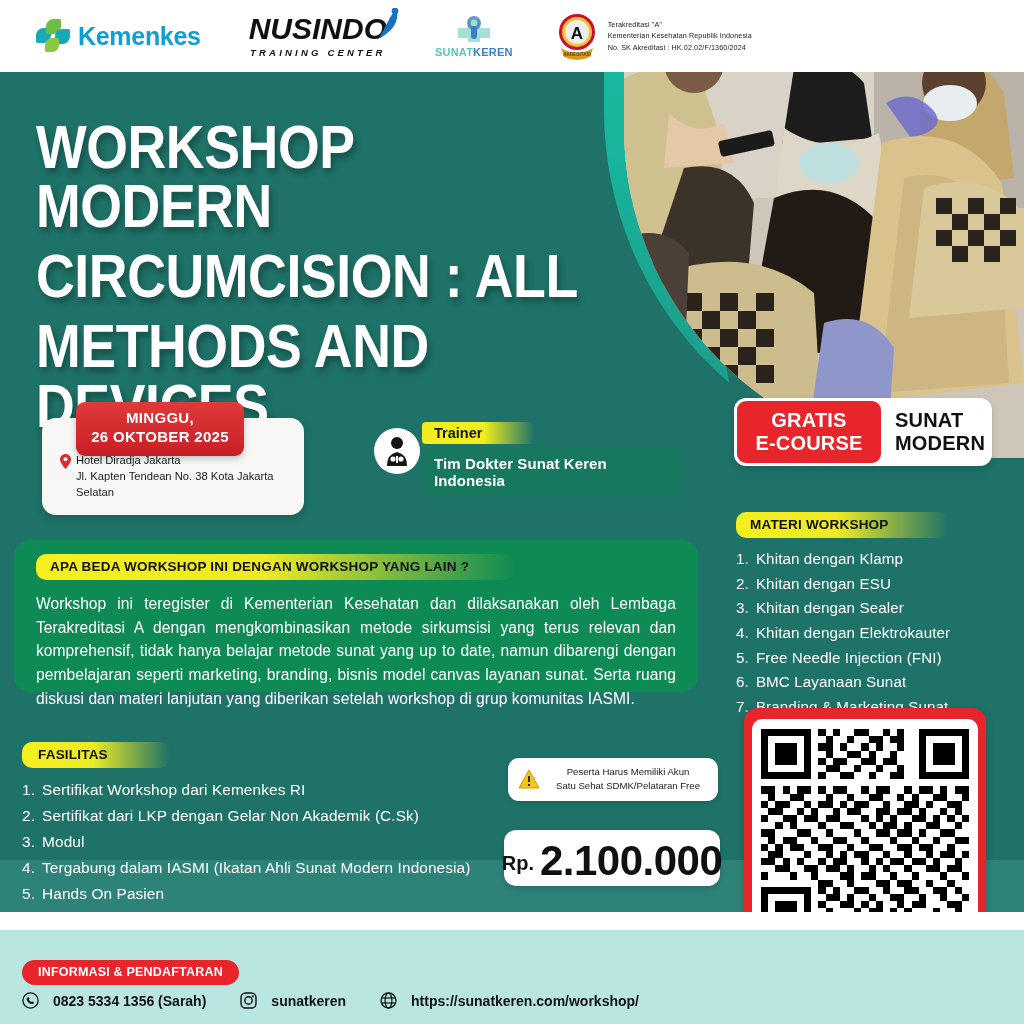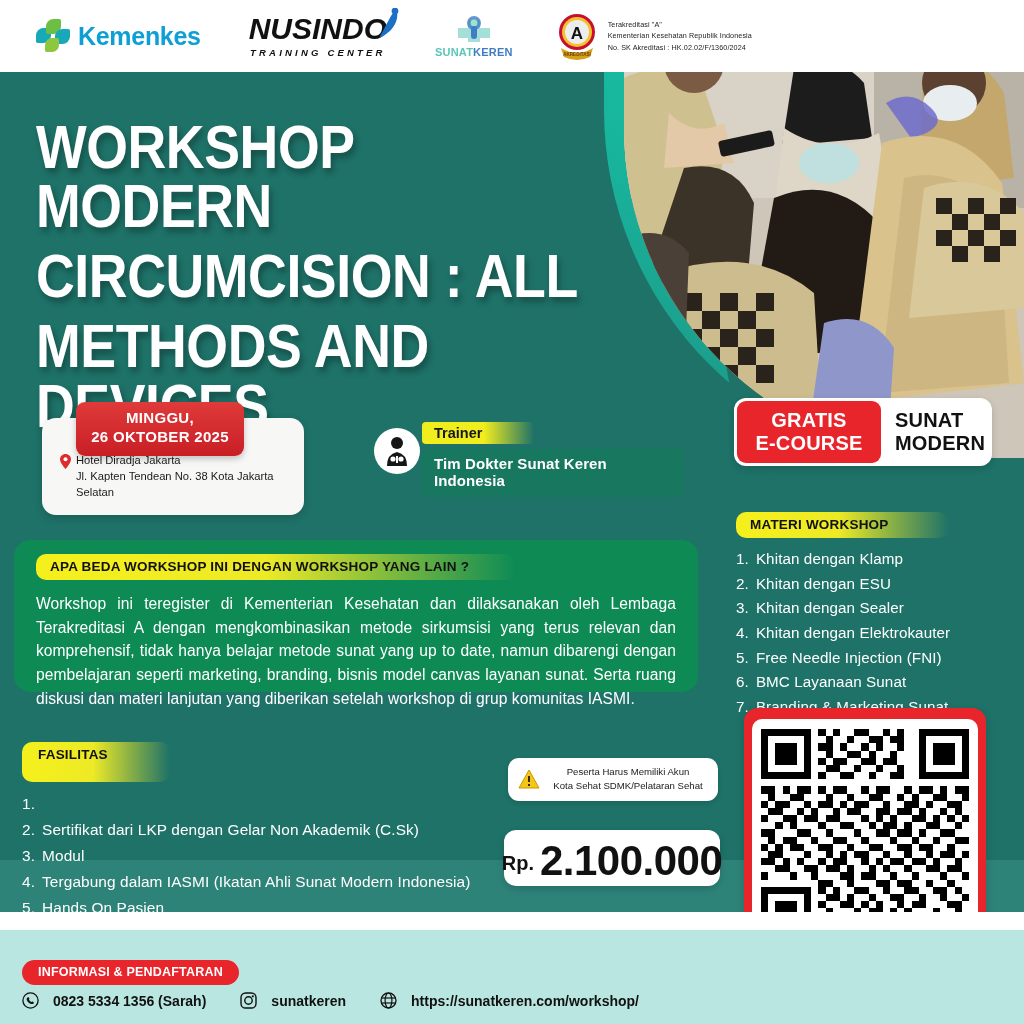--- a/index.html
+++ b/index.html
@@ -175,21 +175,21 @@
     padding: 14px 22px 10px 22px;
   }
   .panel-green .pill-yellow { padding: 5px 46px 6px 14px; font-size: 13.5px; }
   .panel-text {
     margin-top: 12px; color: #fff; font-size: 15.6px; line-height: 1.52;
     text-align: justify; letter-spacing: 0.05px;
   }
 
   
   .fasil { position: absolute; left: 22px; top: 742px; width: 500px; z-index: 22; }
-  .fasil .pill-yellow { padding: 5px 62px 20px 16px; }
+  .fasil .pill-yellow { padding: 5px 62px 6px 16px; }
   .fasil li { font-size: 15.4px; line-height: 1.68; }
 
   
   .notice {
     position: absolute; left: 508px; top: 758px; width: 210px; z-index: 24;
     background: #fff; border-radius: 11px;
     padding: 7px 10px 8px 10px;
     display: flex; align-items: center; gap: 8px;
     box-shadow: 0 2px 5px rgba(0,0,0,0.14);
   }
@@ -468,20 +468,21 @@
   <div class="panel-green">
     <div class="pill-yellow">APA BEDA WORKSHOP INI DENGAN WORKSHOP YANG LAIN ?</div>
     <div class="panel-text">Workshop ini teregister di Kementerian Kesehatan dan dilaksanakan oleh Lembaga Terakreditasi A dengan mengkombinasikan metode sirkumsisi yang terus relevan dan komprehensif, tidak hanya belajar metode sunat yang up to date, namun dibarengi dengan pembelajaran seperti marketing, branding, bisnis model canvas layanan sunat. Serta ruang diskusi dan materi lanjutan yang diberikan setelah workshop di grup komunitas IASMI.</div>
   </div>
 
   <div class="fasil">
     <div class="pill-yellow">FASILITAS</div>
     <ol>
       <li>
           <span class="n">1.</span>
+          <span>Sertifikat Workshop dari Kemenkes RI</span>
         </li>
       <li>
           <span class="n">2.</span>
           <span>Sertifikat dari LKP dengan Gelar Non Akademik (C.Sk)</span>
         </li>
       <li>
           <span class="n">3.</span>
           <span>Modul</span>
         </li>
       <li>
@@ -500,21 +501,21 @@
   </div>
 
   <div class="notice">
     <svg width="22" height="20" viewBox="0 0 22 20">
       <path d="M11 1 L21 19 H1 Z" fill="#F5C518" stroke="#C89A00" stroke-width="1"></path>
       <rect x="10" y="7" width="2" height="6" fill="#3a2c00"></rect>
       <rect x="10" y="15" width="2" height="2" fill="#3a2c00"></rect>
     </svg>
     <div class="notice-text">
       <div>Peserta Harus Memiliki Akun</div>
-      <div>Kota Sehat SDMK/Pelataran Sehat</div>
+      <div>Satu Sehat SDMK/Pelataran Free</div>
     </div>
   </div>
 
   <div class="invest-badge">INVESTASI</div>
   <div class="invest">
     <span class="rp">Rp.</span>
     <span class="price">2.100.000</span>
   </div>
 
   <div class="qr-panel">

